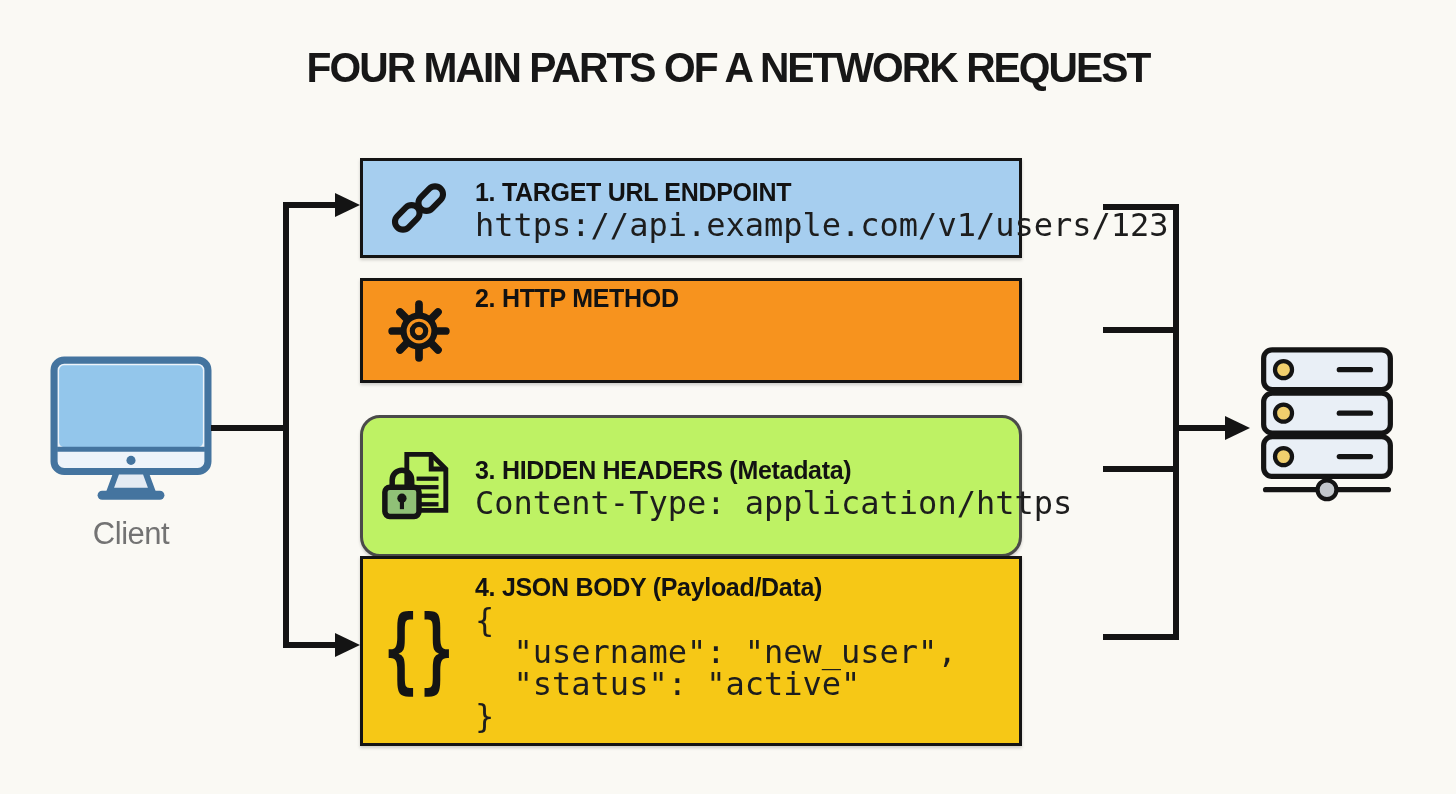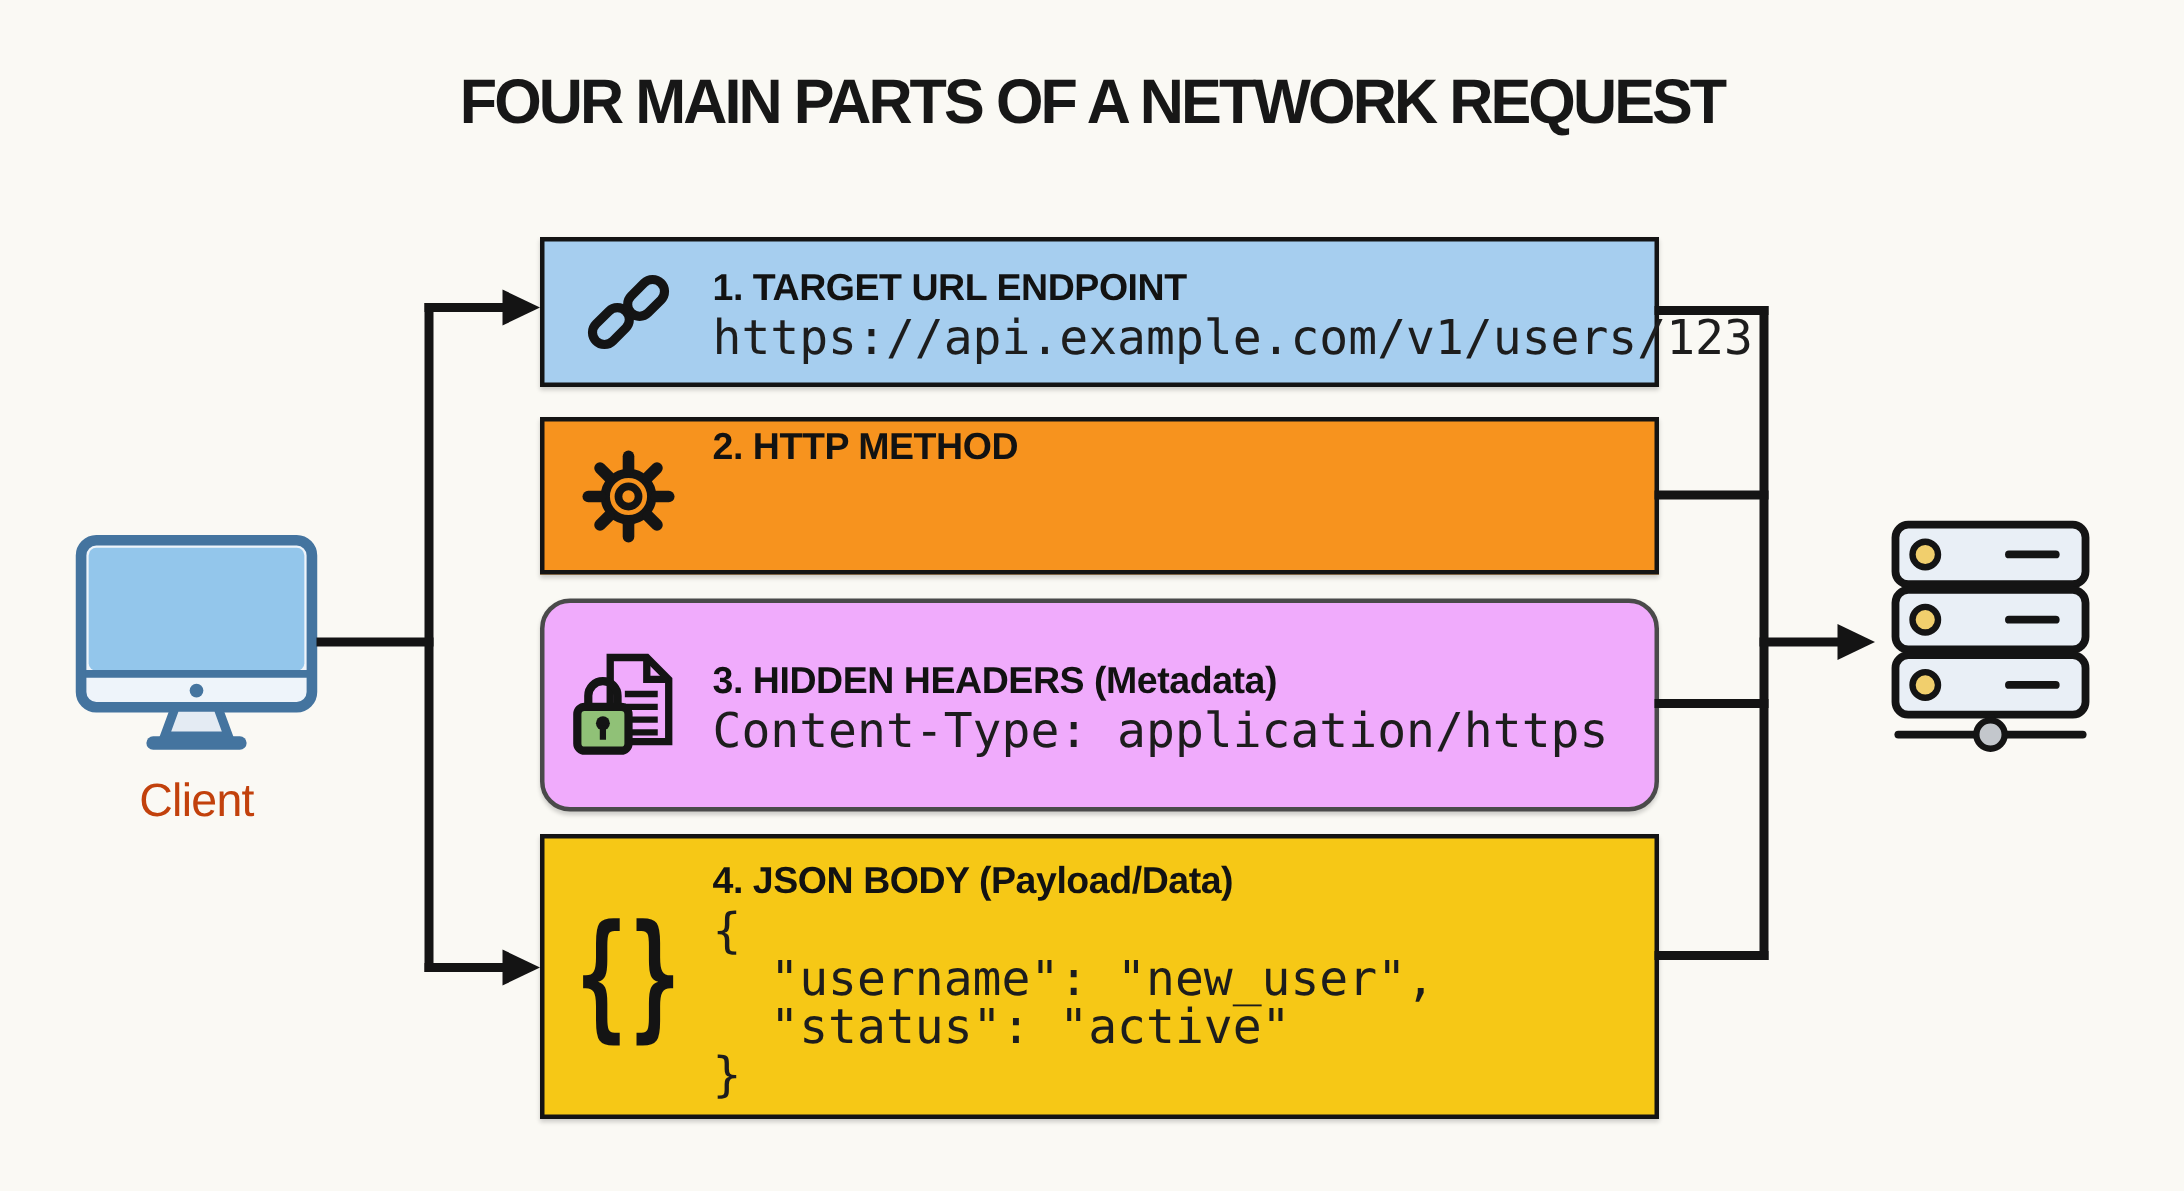--- a/index.html
+++ b/index.html
@@ -8,21 +8,21 @@
     background:#faf9f4;
     font-family:"Liberation Sans",sans-serif;
   }
   .title{
     position:absolute;top:44px;left:0;width:100%;text-align:center;
     font-size:42px;font-weight:bold;letter-spacing:-2px;color:#171717;
     transform:scaleX(0.97);
   }
   
   .part{
-    position:absolute;left:360px;width:746px;box-sizing:border-box;
+    position:absolute;left:360px;width:662px;box-sizing:border-box;
     border:3px solid #141414;
     display:flex;flex-direction:column;justify-content:center;
     padding-left:112px;gap:0;
     box-shadow:0 2px 3px rgba(0,0,0,0.18);
   }
   .part .heading{
     font-size:25px;font-weight:bold;letter-spacing:-0.3px;color:#121212;line-height:34px;
   }
   .code-line{
     font-family:"DejaVu Sans Mono","Liberation Mono",monospace;
@@ -45,21 +45,21 @@
   .h-line{position:absolute;height:6px;background:#141414;}
   .v-line{position:absolute;width:6px;background:#141414;}
   .arrow-right{
     position:absolute;width:0;height:0;
     border-top:12px solid transparent;border-bottom:12px solid transparent;
     border-left:25px solid #141414;
   }
   
   .node-icon{position:absolute;}
   .node-label{
-    position:absolute;font-size:31px;color:#c2410c;text-align:center;
+    position:absolute;font-size:31px;color:#737373;text-align:center;
     letter-spacing:-0.5px;
   }
 </style>
 </head>
 <body>
 
 <div class="canvas">
 
   <div class="title">FOUR MAIN PARTS OF A NETWORK REQUEST</div>
 
@@ -114,21 +114,21 @@
           <line x1="14" y1="32" x2="6" y2="32"></line>
           <line x1="19.3" y1="19.3" x2="13.6" y2="13.6"></line>
           <line x1="32" y1="14" x2="32" y2="6"></line>
           <line x1="44.7" y1="19.3" x2="50.4" y2="13.6"></line>
         </g>
       </svg>
     </div>
     <div class="heading">2. HTTP METHOD</div>
   </div>
 
-  <div class="part" id="box3" style="background: #f0abfc;">
+  <div class="part" id="box3" style="background: #bef264; margin-top: 16px;">
     <div class="icon-wrap">
       <svg width="78" height="78" viewBox="0 0 64 64">
 
         <path d="M22 6 H42 L54 18 V52 H22 Z" fill="none" stroke="#141414" stroke-width="4"></path>
         <path d="M42 6 V18 H54" fill="none" stroke="#141414" stroke-width="4"></path>
         <g stroke="#141414" stroke-width="3.5">
           <line x1="30" y1="26" x2="48" y2="26"></line>
           <line x1="30" y1="33" x2="48" y2="33"></line>
           <line x1="30" y1="40" x2="48" y2="40"></line>
           <line x1="30" y1="47" x2="48" y2="47"></line>

